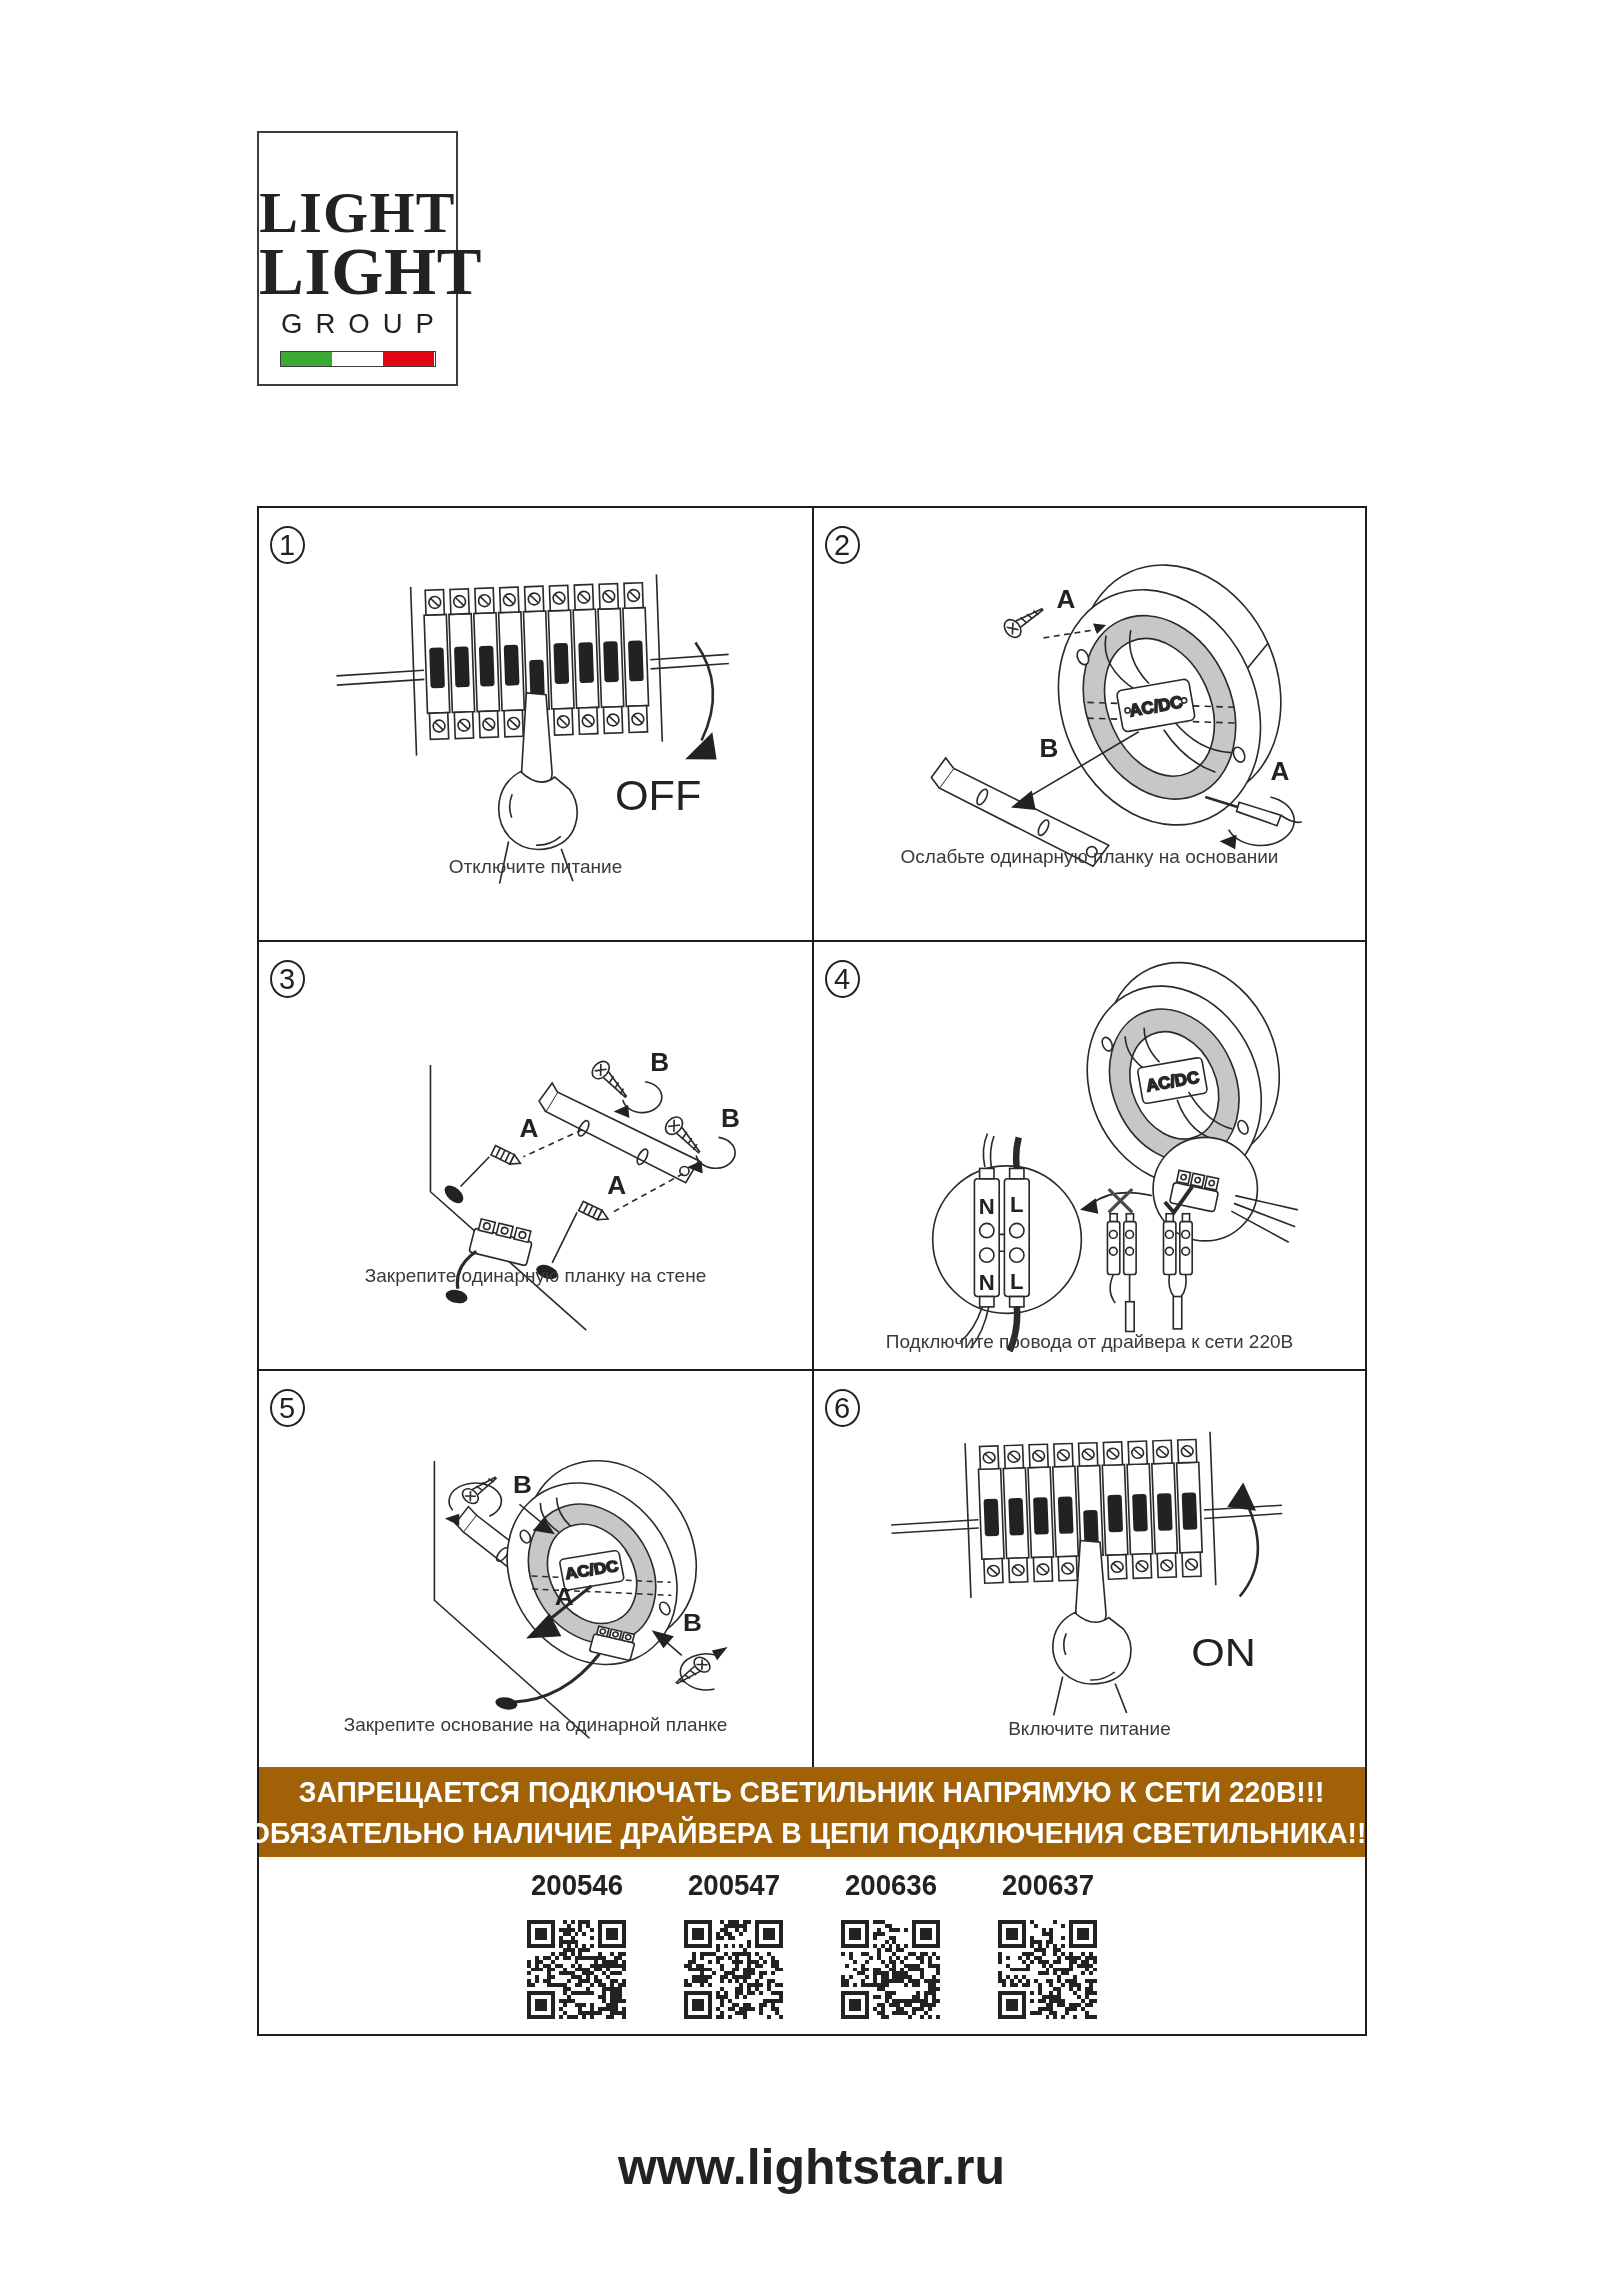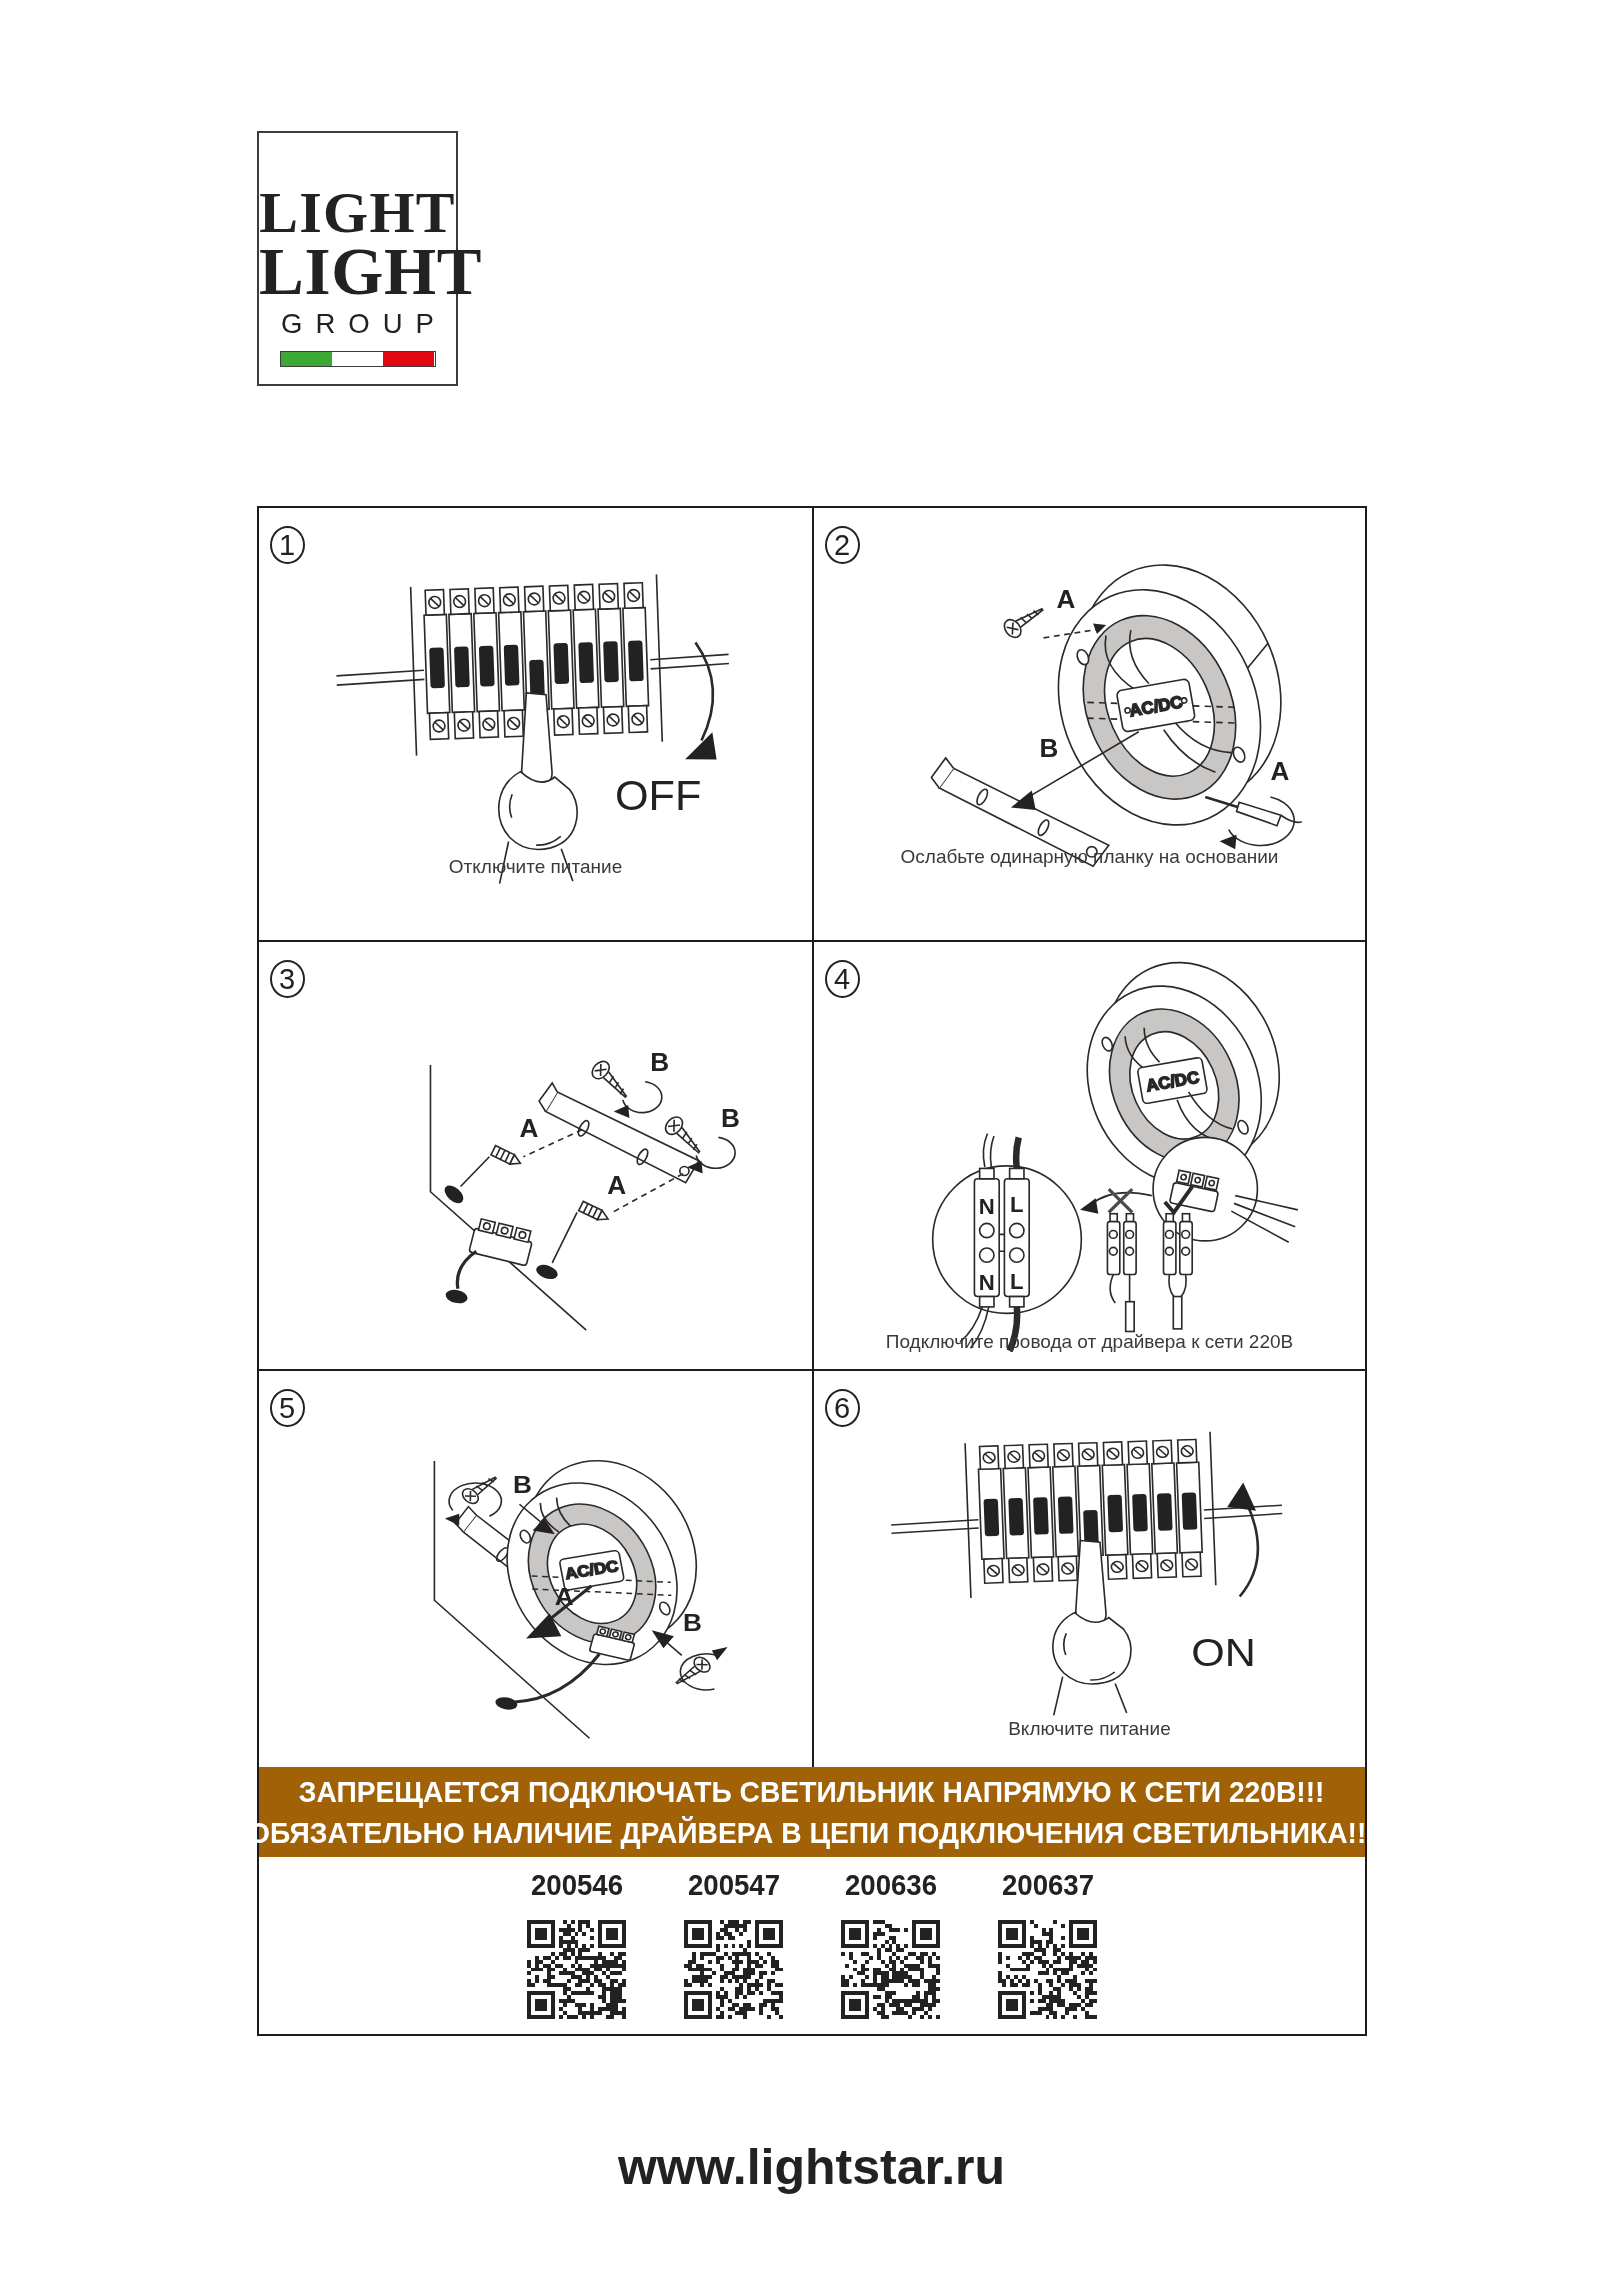--- a/index.html
+++ b/index.html
@@ -231,20 +231,21 @@
           <path d="M332,478 Q298,502 304,536" stroke-width="5"></path>
         </g>
         <text class="lab" x="398" y="302">A</text>
         <text class="lab" x="532" y="390">A</text>
         <text class="lab" x="598" y="200">B</text>
         <text class="lab" x="706" y="286">B</text>
       </svg>
       <div class="num">
         <span>3</span>
         </div>
+      <div class="cap" style="bottom:82px">Закрепите одинарную планку на стене</div>
     </div>
 
     <div class="panel" style="left:555px;top:434px;width:551px;height:427px">
       <svg class="illus" viewBox="0 0 845 660" preserveAspectRatio="none">
         <g stroke="#2b2a29" stroke-width="2.5" fill="none">
           <g transform="rotate(-24 555 215)">
             <ellipse cx="590" cy="198" rx="128" ry="158" fill="#fff"></ellipse>
             <ellipse cx="550" cy="220" rx="128" ry="158" fill="#fff"></ellipse>
             <ellipse cx="550" cy="220" rx="94" ry="122" fill="#c8c7c6"></ellipse>
             <ellipse cx="550" cy="220" rx="64" ry="86" fill="#fff"></ellipse>
@@ -385,20 +386,21 @@
             <path d="M444,404 L408,446 L462,442 Z" fill="#242122" stroke="none"></path>
           </g>
         </g>
         <text class="lab" x="388" y="204">B</text>
         <text class="lab" x="648" y="434">B</text>
         <text class="lab" x="452" y="390">A</text>
       </svg>
       <div class="num">
         <span>5</span>
         </div>
+      <div class="cap" style="bottom:31px">Закрепите основание на одинарной планке</div>
     </div>
 
     <div class="panel" style="left:555px;top:863px;width:551px;height:396px">
       <svg class="illus" viewBox="0 0 845 660" preserveAspectRatio="none">
         <g stroke="#2b2a29" stroke-width="2.5" fill="none" transform="rotate(-2 420 240)">
           <path d="M118,246 L252,242 M118,260 L252,256 M598,238 L718,234 M598,252 L718,248"></path>
           <path d="M236,114 L236,372 M612,108 L612,364"></path>
           <use href="#brkmod" x="253" y="118"></use>
             <use href="#brkmod" x="291" y="118"></use>
           <use href="#brkmod" x="329" y="118"></use>

